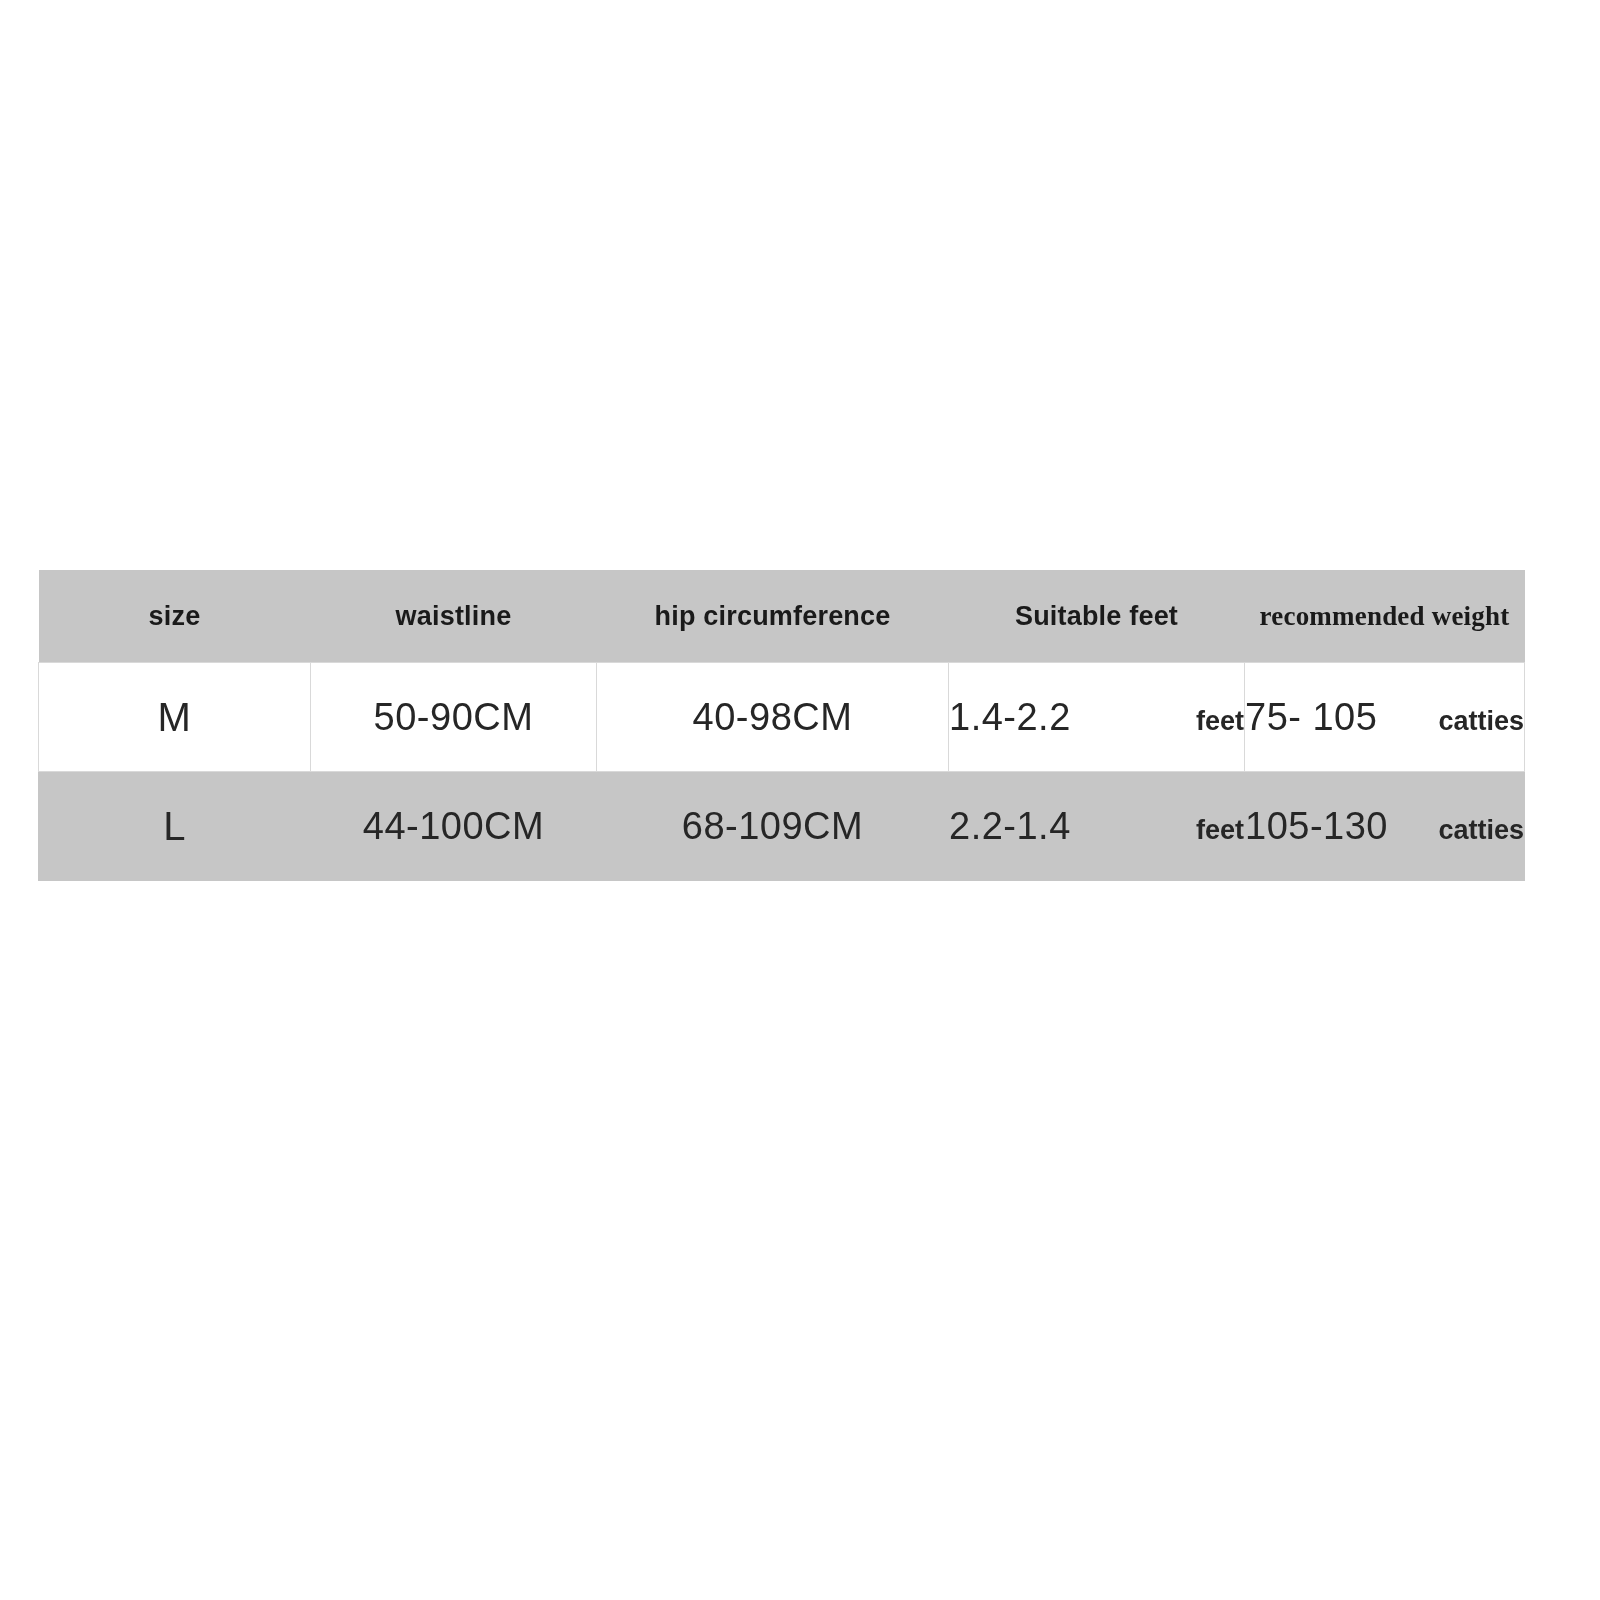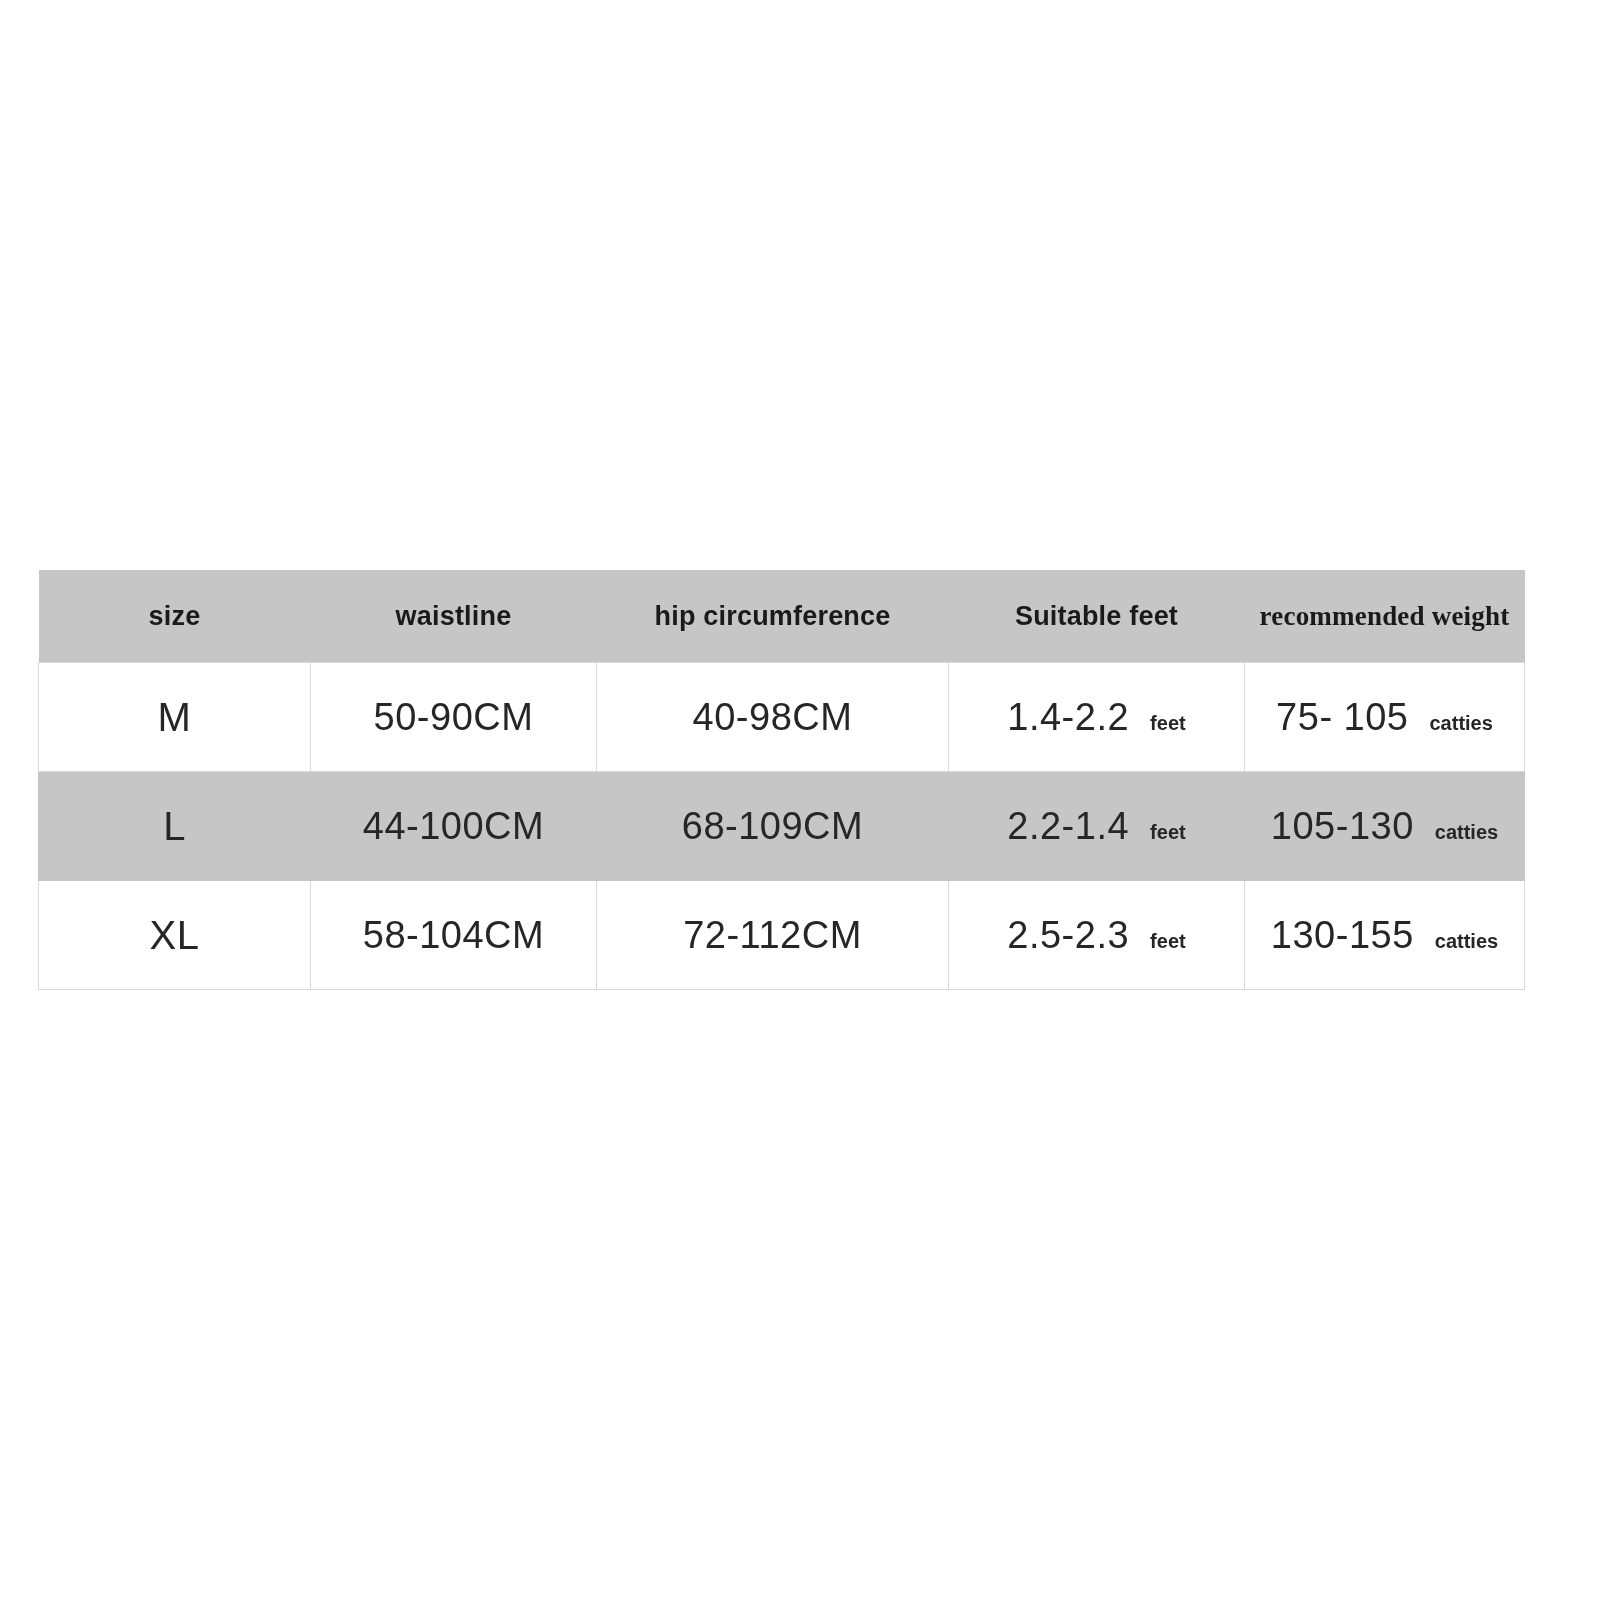--- a/index.html
+++ b/index.html
@@ -59,28 +59,28 @@
     background: #ffffff;
   }
   tr.data-row.even td {
     background: #c6c6c6;
     border-color: #c6c6c6;
   }
   tr.data-row td.size-cell {
     font-size: 40px;
   }
   .unit-small {
-    font-size: 20px;
+    font-size: 27px;
     font-weight: bold;
     letter-spacing: 0;
   }
   .cell-inner {
     display: flex;
     align-items: baseline;
-    justify-content: center;
+    justify-content: space-between;
     gap: 21px;
     line-height: 1;
   }
 </style>
 </head>
 <body>
 
 <div id="size-chart-wrapper">
   <table class="size-table">
     <thead>
@@ -120,32 +120,15 @@
             <span class="unit-small">feet</span>
           </div>
         </td>
         <td>
           <div class="cell-inner">
             <span>105-130</span>
             <span class="unit-small">catties</span>
           </div>
         </td>
       </tr>
-      <tr class="data-row odd">
-        <td class="size-cell">XL</td>
-        <td>58-104CM</td>
-        <td>72-112CM</td>
-        <td>
-          <div class="cell-inner">
-            <span>2.5-2.3</span>
-            <span class="unit-small">feet</span>
-          </div>
-        </td>
-        <td>
-          <div class="cell-inner">
-            <span>130-155</span>
-            <span class="unit-small">catties</span>
-          </div>
-        </td>
-      </tr>
     </tbody>
   </table>
 </div>
 
 </body></html>

